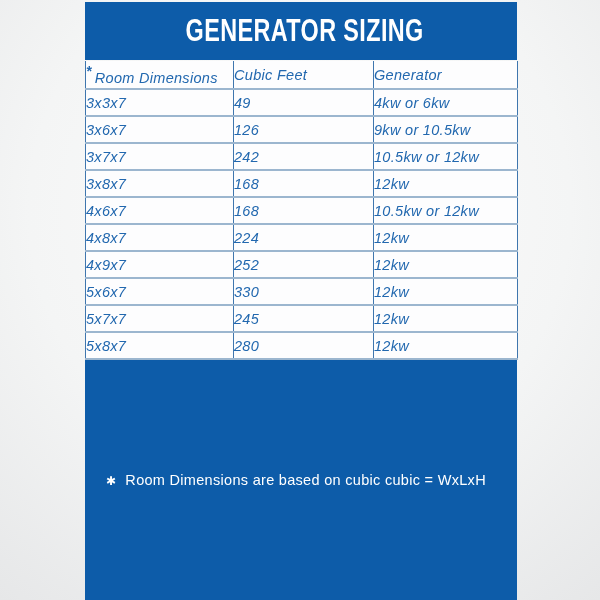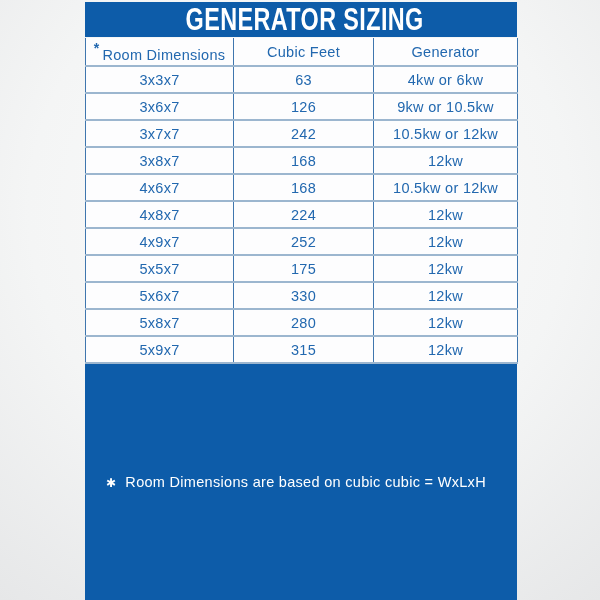--- a/index.html
+++ b/index.html
@@ -19,21 +19,21 @@
     left: 85px;
     top: 0;
     width: 432px;
     height: 600px;
     display: flex;
     flex-direction: column;
     background: transparent;
   }
   .banner {
     margin-top: 2px;
-    height: 35px;
+    height: 58px;
     background: var(--brand-blue, #0d5ca9);
     display: flex;
     align-items: center;
     justify-content: center;
     margin-bottom: 1px;
     padding-left: 7px;
   }
   .banner h1 {
     margin: 0;
     color: #ffffff;
@@ -45,33 +45,34 @@
     white-space: nowrap;
   }
   table.sizing {
     width: 432px;
     border-collapse: collapse;
     background: #fdfdfe;
     table-layout: fixed;
   }
   table.sizing th,
   table.sizing td {
-    text-align: center;
+    text-align: left;
     vertical-align: middle;
     color: var(--text-blue, #2268af);
     font-size: 14.5px;
     font-weight: 400;
     letter-spacing: 0.3px;
     border-top: 2px solid var(--row-border, #9cb6cf);
     border-bottom: 2px solid var(--row-border, #9cb6cf);
     border-left: 1px solid var(--col-border, #3f76ae);
     border-right: 1px solid var(--col-border, #3f76ae);
     padding: 0;
     overflow: hidden;
     white-space: nowrap;
+    font-style: italic;
   }
   table.sizing thead th { height: 27px; border-top: none; }
   table.sizing tbody td { height: 25px; }
   th sup.ast {
     font-weight: 700;
     font-size: 14px;
     position: relative;
     top: -1px;
     margin-right: 3px;
   }
@@ -110,21 +111,21 @@
     <thead>
       <tr>
         <th><sup class="ast">*</sup><span>Room Dimensions</span></th>
         <th>Cubic Feet</th>
         <th>Generator</th>
       </tr>
     </thead>
     <tbody>
         <tr>
           <td>3x3x7</td>
-          <td>63</td>
+          <td>49</td>
           <td>4kw or 6kw</td>
         </tr>
         <tr>
           <td>3x6x7</td>
           <td>126</td>
           <td>9kw or 10.5kw</td>
         </tr>
         <tr>
           <td>3x7x7</td>
           <td>242</td>
@@ -144,37 +145,32 @@
           <td>4x8x7</td>
           <td>224</td>
           <td>12kw</td>
         </tr>
         <tr>
           <td>4x9x7</td>
           <td>252</td>
           <td>12kw</td>
         </tr>
         <tr>
-          <td>5x5x7</td>
-          <td>175</td>
-          <td>12kw</td>
-        </tr>
-        <tr>
           <td>5x6x7</td>
           <td>330</td>
           <td>12kw</td>
         </tr>
         <tr>
-          <td>5x8x7</td>
-          <td>280</td>
+          <td>5x7x7</td>
+          <td>245</td>
           <td>12kw</td>
         </tr>
         <tr>
-          <td>5x9x7</td>
-          <td>315</td>
+          <td>5x8x7</td>
+          <td>280</td>
           <td>12kw</td>
         </tr>
       </tbody>
   </table>
 
   <div class="footnote-band">
     <span class="star">✱</span>
     <span>Room Dimensions are based on cubic cubic = WxLxH</span>
   </div>
 

